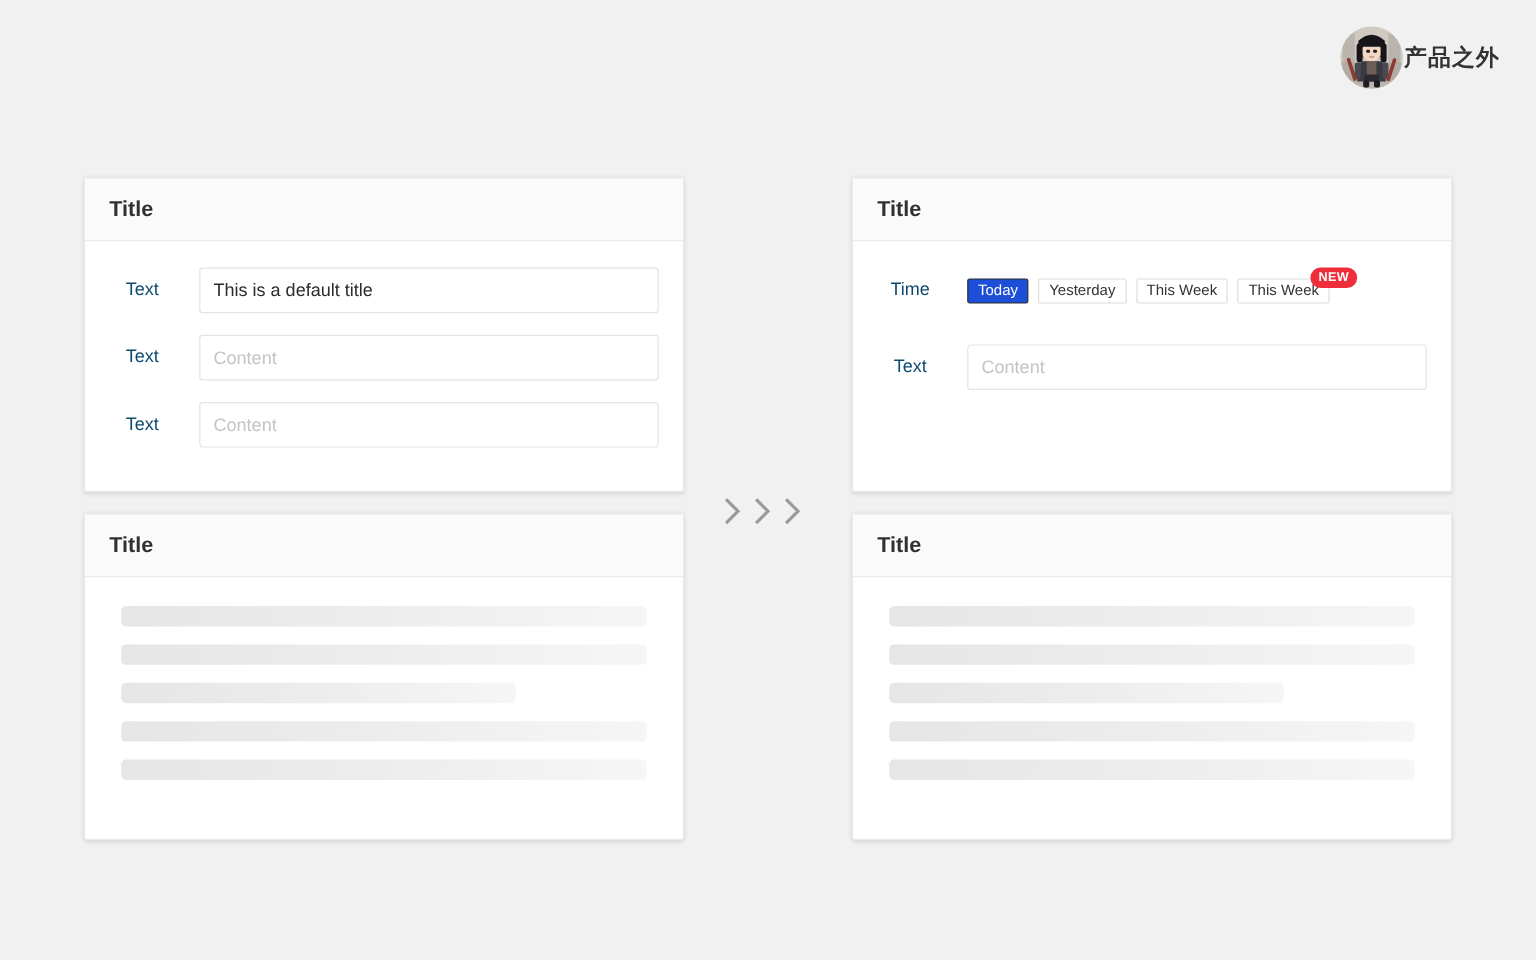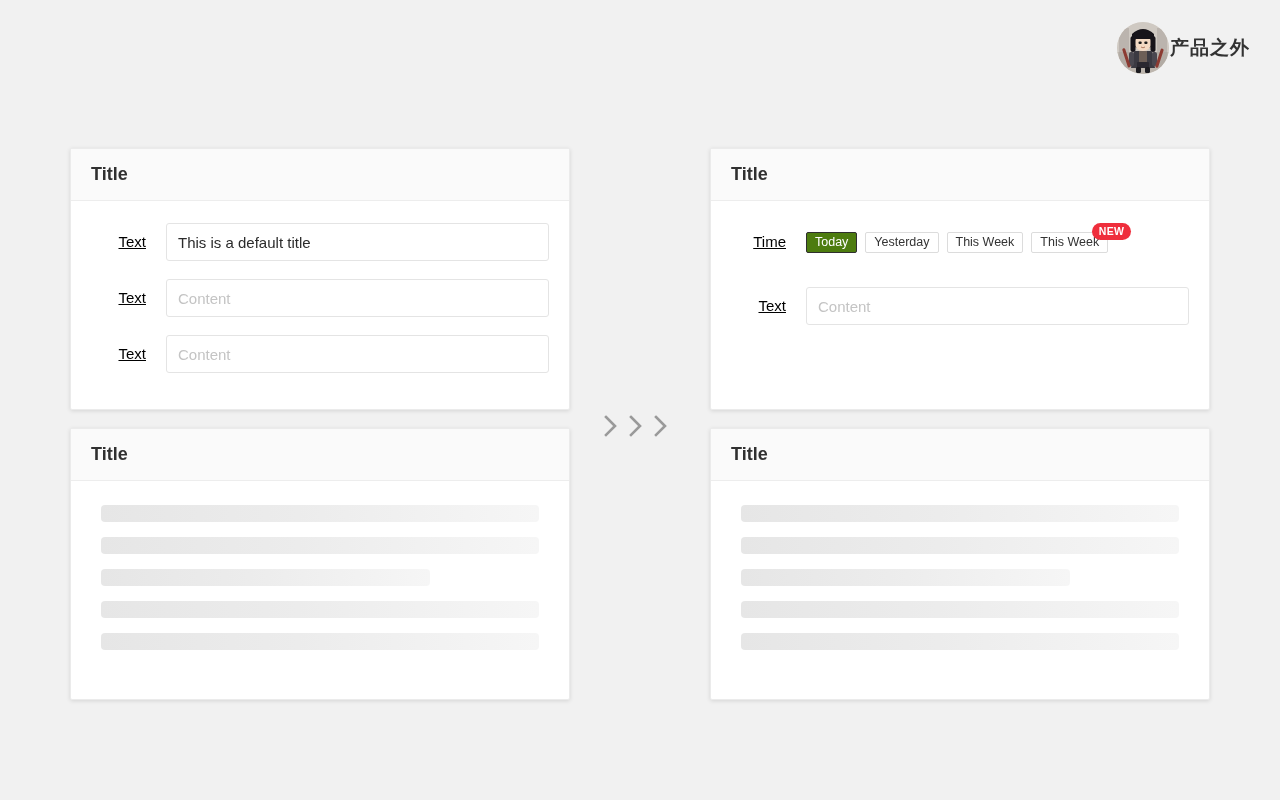--- a/index.html
+++ b/index.html
@@ -93,26 +93,25 @@
   
   .form-row {
     display: flex;
     align-items: flex-start;
     margin-bottom: 18px;
   }
   .form-row:last-child { margin-bottom: 0; }
   .form-label {
     width: 75px;
     flex: 0 0 75px;
-    text-align: right;
+    text-align: center;
     padding-right: 20px;
     font-size: 15px;
-    color: #000000;
+    color: #0c4a6e;
     line-height: 38px;
-    text-decoration: underline;
   }
   .form-control { flex: 1 1 auto; position: relative; }
   .text-input {
     display: block;
     width: 100%;
     height: 38px;
     padding: 0 11px;
     font-size: 15px;
     color: #2b2b2b;
     background: #ffffff;
@@ -139,21 +138,21 @@
     line-height: 19px;
     color: #333;
     background: #fff;
     border: 1px solid #dcdcdc;
     border-radius: 2px;
     cursor: pointer;
     font-family: inherit;
     white-space: nowrap;
   }
   .quick-btn.is-active {
-    background: #4d7c0f;
+    background: #1d4ed8;
     border-color: #2f2f2f;
     color: #ffffff;
   }
   .new-badge {
     position: absolute;
     top: -10px;
     right: -24px;
     background: #ef2e3c;
     color: #fff;
     font-size: 10.5px;

